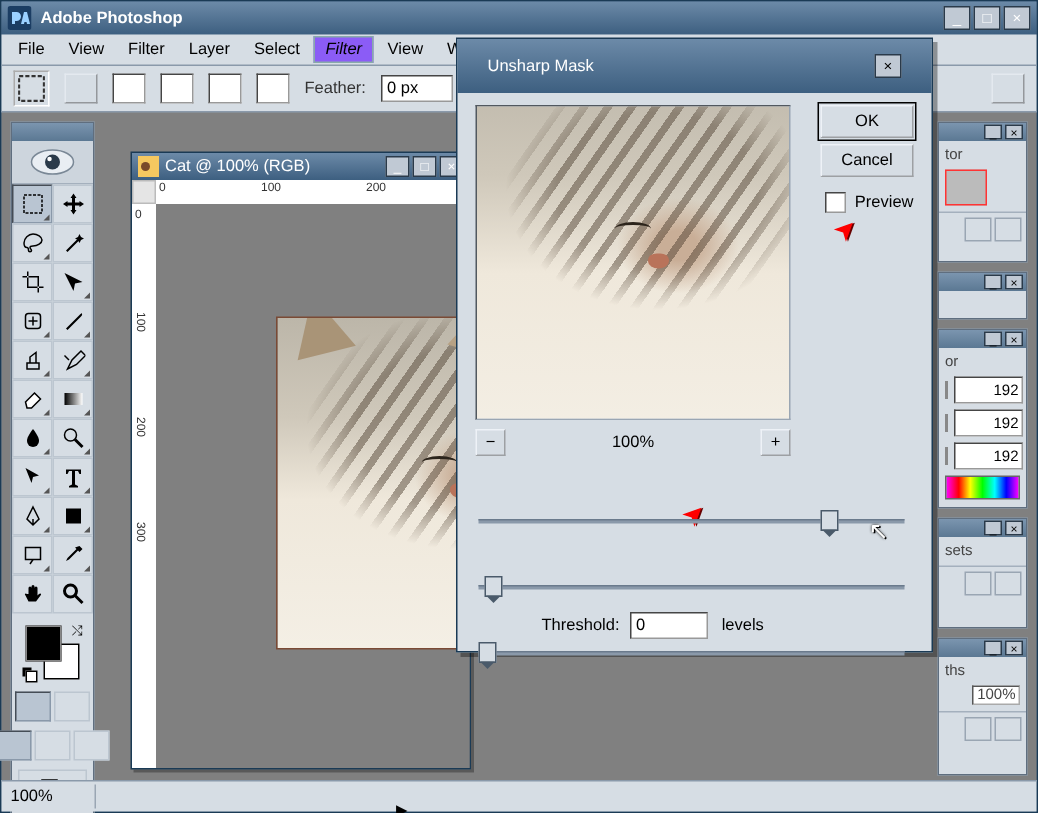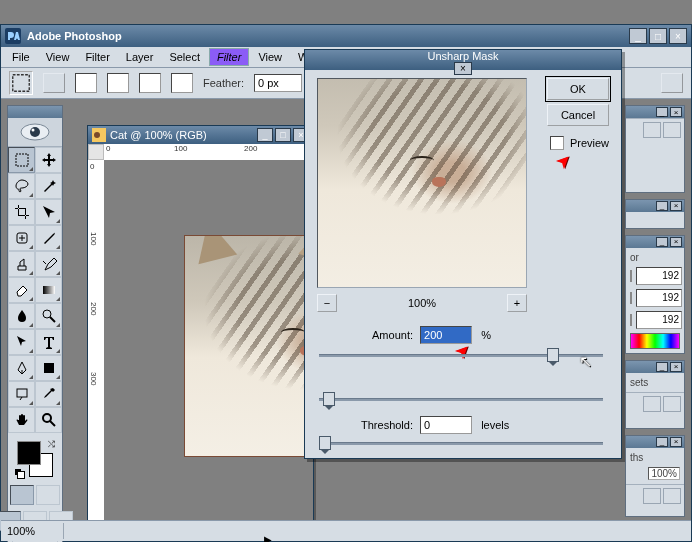--- a/index.html
+++ b/index.html
@@ -1,18 +1,18 @@
 <!DOCTYPE html>
 <html><head>
 <meta charset="utf-8">
 <style>
   html,body{margin:0;padding:0;font-family:Tahoma,Arial,sans-serif;font-size:11px;color:#000;background:#808080;}
   body{width:692px;height:542px;overflow:hidden;position:relative;}
   
-  .app{position:absolute;inset:0;background:#4a6a8a;border:1px solid #1a3a55;margin-top:24px;}
+  .app{position:absolute;inset:0;background:#4a6a8a;border:1px solid #1a3a55;}
   .titlebar{height:22px;background:linear-gradient(#6c8aa8,#3d5f80);color:#fff;display:flex;align-items:center;padding:0 4px;}
   .titlebar .icon{width:16px;height:16px;margin-right:6px;display:flex;align-items:center;justify-content:center;}
   .titlebar .icon svg{width:16px;height:16px;}
   .titlebar .title{flex:1;font-weight:bold;}
   .winbtns{display:flex;gap:2px;}
   .winbtns .wb{width:16px;height:14px;background:#c0c9d4;border:1px solid #2a3a4a;display:flex;align-items:center;justify-content:center;font-size:10px;}
   .menubar{height:20px;background:#d6dde4;border-bottom:1px solid #8a99aa;display:flex;align-items:center;padding:0 4px;gap:2px;}
   .menubar span{padding:2px 7px;}
   .optbar{height:30px;background:#d6dde4;border-bottom:1px solid #8a99aa;display:flex;align-items:center;padding:0 8px;gap:10px;}
   .optbar .tool-ico{width:22px;height:22px;border:1px inset #fff;background:#d6dde4;display:flex;align-items:center;justify-content:center;}
@@ -82,21 +82,21 @@
   .row-192{display:flex;align-items:center;gap:4px;}
   .row-192 .sq{width:10px;height:10px;border:1px solid #888;background:#fff;}
   .row-192 input{width:30px;height:14px;border:1px inset #999;font-size:10px;text-align:right;padding-right:2px;padding-left:12px;}
   .gradient-bar{height:14px;background:linear-gradient(90deg,#f0f 0%,#f00 17%,#ff0 33%,#0f0 50%,#0ff 67%,#00f 83%,#f0f 100%);border:1px solid #666;}
   .panel .small{font-size:10px;color:#444;}
   .panel .thumb{width:26px;height:22px;border:1px inset #999;background:#bbb;}
   .panel .pfoot{display:flex;justify-content:flex-end;gap:2px;padding:3px;border-top:1px solid #a4b0bd;}
   .panel .pfoot .fb{width:16px;height:14px;border:1px solid #9aa6b3;background:#d6dde4;}
   
   .dialog{position:absolute;left:303px;top:24px;width:316px;height:408px;background:#d6dde4;border:1px solid #1a3a55;box-shadow:3px 3px 0 rgba(0,0,0,.35);}
-  .dialog .dt{height:20px;background:linear-gradient(#6c8aa8,#3d5f80);color:#fff;display:flex;align-items:center;padding:0 6px;font-size:11px;flex-direction:column;}
+  .dialog .dt{height:36px;background:linear-gradient(#6c8aa8,#3d5f80);color:#fff;display:flex;align-items:center;padding:0 20px;font-size:11px;}
   .dialog .dt .sp{flex:1;}
   .dialog .dt .x{width:16px;height:14px;background:#c0c9d4;border:1px solid #2a3a4a;display:flex;align-items:center;justify-content:center;font-size:10px;color:#000;}
   .dialog .body{position:relative;padding:10px;}
   .dlg-btn{position:absolute;right:12px;width:60px;height:20px;background:#d6dde4;border:1px outset #eef2f7;display:flex;align-items:center;justify-content:center;}
   .dlg-btn.focus{outline:1px solid #000;outline-offset:1px;}
   .chk2{width:12px;height:12px;border:1px inset #999;background:#fff;display:inline-block;vertical-align:middle;}
   .preview-img{position:absolute;left:12px;top:8px;width:208px;height:208px;border:1px inset #9aa6b3;overflow:hidden;}
   .preview-img .cat{left:-20px;top:-32px;width:280px;height:260px;border:none;}
   .zoom-row{position:absolute;left:12px;top:224px;width:210px;display:flex;align-items:center;}
   .zoom-row .zb{width:18px;height:16px;border:1px outset #eef2f7;background:#d6dde4;display:flex;align-items:center;justify-content:center;}
@@ -373,20 +373,24 @@
         </div>
     </div>
   </div>
 
   <div class="panels">
     <div class="panel" style="height:92px">
       <div class="pt">
           <div class="pb">_</div>
           <div class="pb">×</div>
         </div>
+      <div class="pbody">
+        <span class="small">tor</span>
+        <div class="thumb" style="border:1px solid #f33;"></div>
+      </div>
       <div class="pfoot">
           <div class="fb"></div>
           <div class="fb"></div>
         </div>
     </div>
     <div class="panel" style="height:30px">
       <div class="pt">
           <div class="pb">_</div>
           <div class="pb">×</div>
         </div>
@@ -469,25 +473,20 @@
         <span>Preview</span>
       </div>
       <span class="red-arrow" style="right:50px;top:80px">➤</span>
 
       <div class="zoom-row">
         <div class="zb">−</div>
         <span class="zl">100%</span>
         <div class="zb">+</div>
       </div>
 
-      <div class="param" style="top:256px">
-        <label>Amount:</label>
-        <input class="hl" value="200" style="">
-        <span class="unit">%</span>
-      </div>
       <span class="red-arrow" style="left:150px;top:270px">➤</span>
       <div class="slider" style="top:278px">
         <div class="track-line"></div>
           <div class="thumb" style="left:228px"></div>
       </div>
       <span class="white-cursor" style="left:560px;top:320px;position:fixed"></span>
       <span class="white-cursor" style="left:274px;top:282px">↖</span>
 
       <div class="slider" style="top:322px">
         <div class="track-line"></div>

